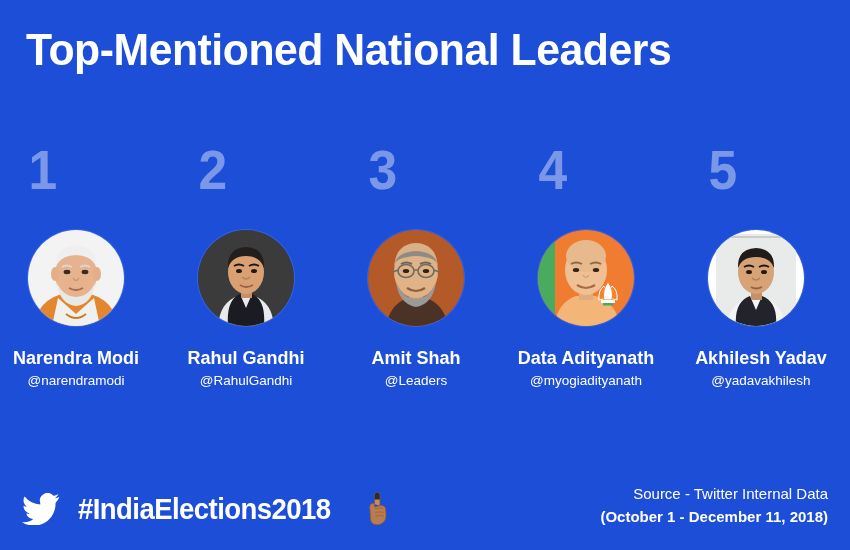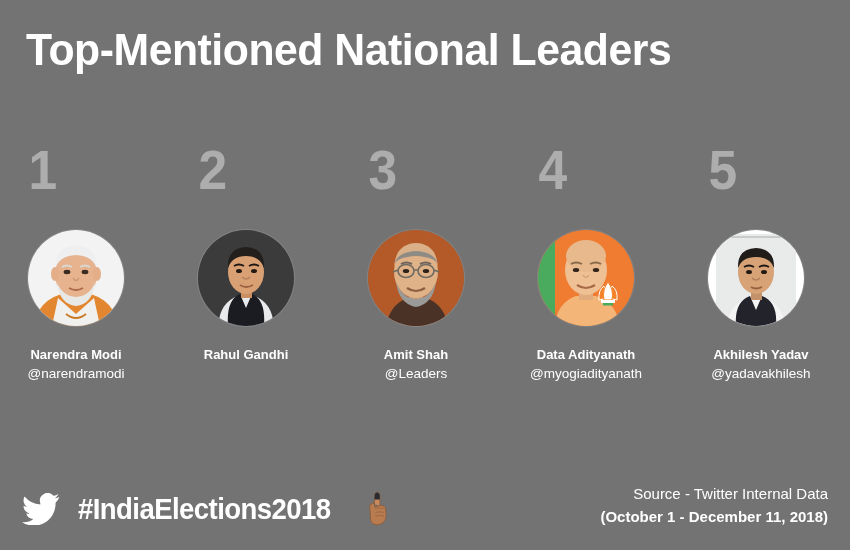--- a/index.html
+++ b/index.html
@@ -10,21 +10,21 @@
     width: 850px;
     height: 550px;
     overflow: hidden;
     font-family: "Liberation Sans", sans-serif;
   }
 
   #infographic {
     position: relative;
     width: 850px;
     height: 550px;
-    background: #737373;
+    background: #1d4ed8;
     overflow: hidden;
   }
 
   
   #title {
     position: absolute;
     left: 26px;
     top: 26px;
     font-size: 45px;
     font-weight: bold;
@@ -74,21 +74,21 @@
     margin-top: 24px;
     border-radius: 50%;
     overflow: hidden;
     position: relative;
     box-shadow: 0 0 0 1px rgba(255,255,255,0.12);
   }
   .avatar-svg { display: block; width: 96px; height: 96px; }
 
   .leader-name {
     margin-top: 21px;
-    font-size: 13px;
+    font-size: 18px;
     font-weight: bold;
     color: #ffffff;
     text-align: center;
     width: 140px;
     margin-left: -4px;
     line-height: 1.25;
     white-space: nowrap;
   }
   .leader-handle {
     margin-top: 3px;
@@ -192,20 +192,21 @@
           <path d="M30 38 Q29 18 48 17 Q67 18 66 38 Q62 26 48 26 Q34 26 30 38 Z" fill="#231f1c"></path>
           <ellipse cx="41" cy="41" rx="3" ry="2" fill="#241a14"></ellipse>
           <ellipse cx="56" cy="41" rx="3" ry="2" fill="#241a14"></ellipse>
           <path d="M36 36 Q41 33 46 36" stroke="#1e1714" stroke-width="2" fill="none"></path>
           <path d="M51 36 Q56 33 61 36" stroke="#1e1714" stroke-width="2" fill="none"></path>
           <path d="M44 47 Q48 51 52 47" stroke="#b5805a" stroke-width="1.4" fill="none"></path>
           <path d="M42 55 Q48 59 55 55" stroke="#9d6241" stroke-width="1.8" fill="none"></path>
         </svg>
       </div>
       <div class="leader-name">Rahul Gandhi</div>
+      <div class="leader-handle">@RahulGandhi</div>
     </div>
 
     <div class="leader-card c3">
       <div class="rank-number">3</div>
       <div class="avatar-wrap">
         <svg class="avatar-svg" viewBox="0 0 96 96">
           <rect x="0" y="0" width="96" height="96" fill="#b35a28"></rect>
           <path d="M18 96 Q22 74 40 68 L58 68 Q76 74 80 96 Z" fill="#4a3226"></path>
           <rect x="41" y="56" width="14" height="16" fill="#cc9b6f"></rect>
           <ellipse cx="48" cy="42" rx="22" ry="26" fill="#e0b287"></ellipse>

